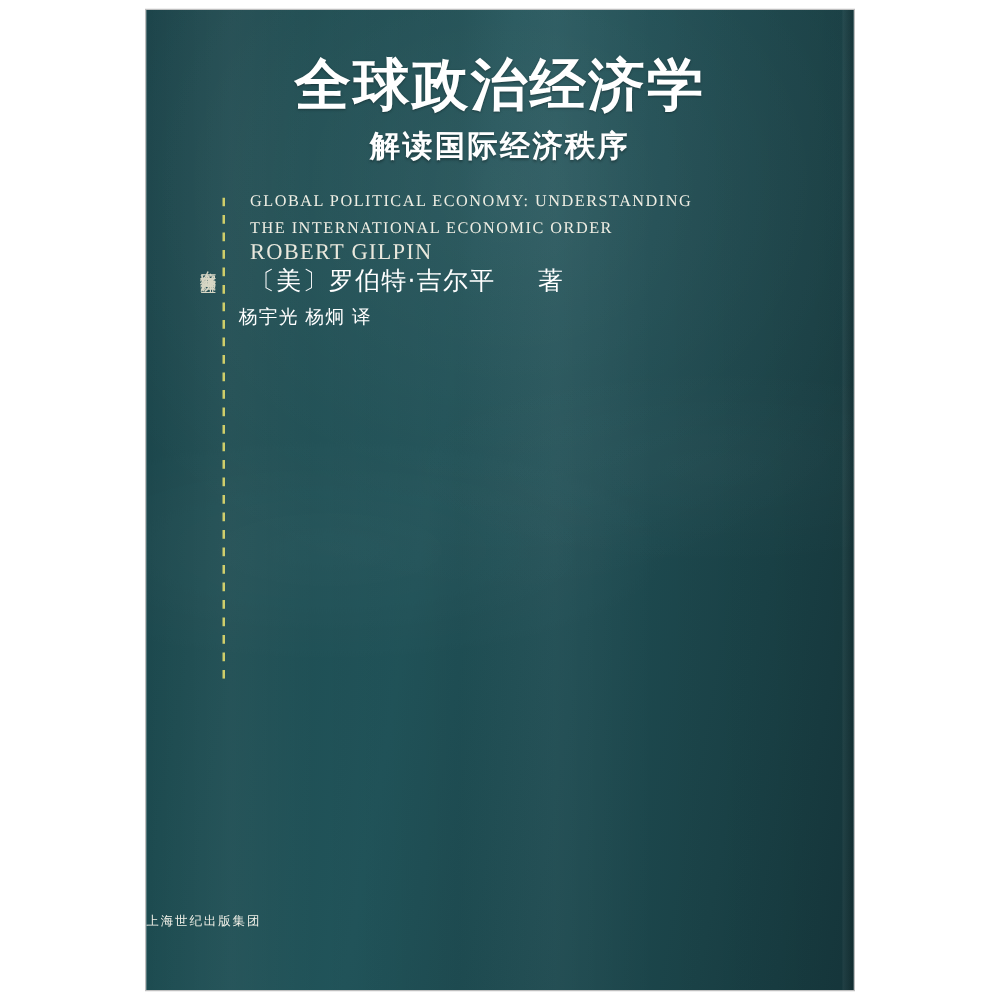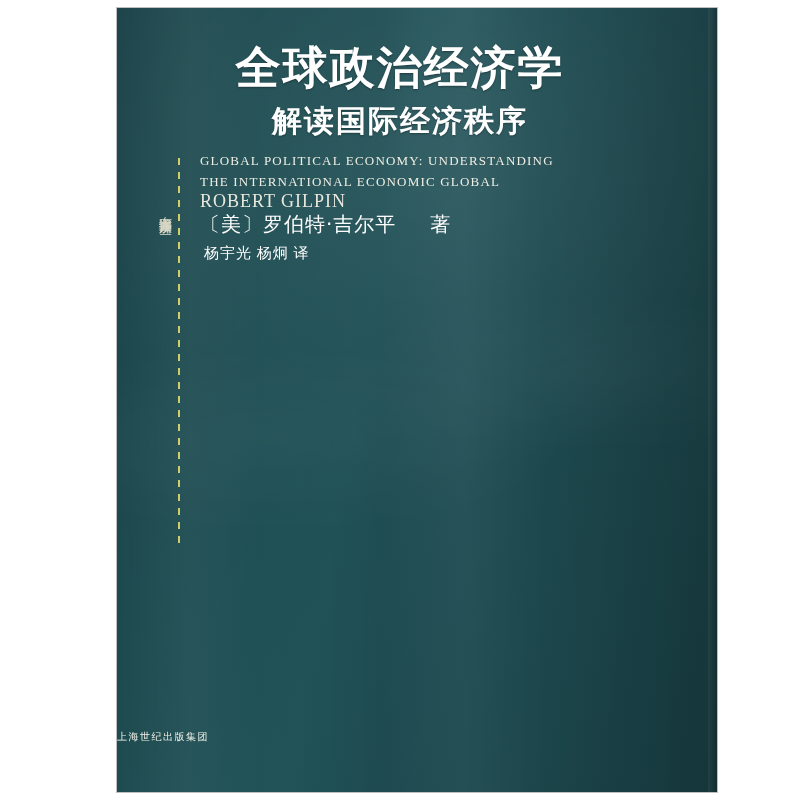--- a/index.html
+++ b/index.html
@@ -26,21 +26,20 @@
     position: absolute;
     left: 117px;
     top: 8px;
     width: 566px;
     height: 784px;
     background:
       radial-gradient(ellipse 110% 70% at 50% 18%, rgba(255,255,255,0.07) 0%, rgba(255,255,255,0) 60%),
       linear-gradient(100deg, #1b4349 0%, #1d4b50 18%, #21545a 42%, #1e4b51 62%, #1a4247 82%, #16383d 100%);
     box-shadow: 0 0 0 1px rgba(0,0,0,0.25);
     overflow: hidden;
-    padding-left: 34px;
   }
 
   
   .cover::before {
     content: "";
     position: absolute;
     left: 0; top: 0; right: 0; bottom: 0;
     background:
       linear-gradient(90deg,
         rgba(255,255,255,0.00) 0%,
@@ -118,21 +117,21 @@
 
   .sub-title {
     position: absolute;
     left: 0;
     top: 93px;
     width: 566px;
     text-align: center;
     color: #ffffff;
     font-family: "DejaVu Sans", sans-serif;
     font-weight: 700;
-    font-size: 30px;
+    font-size: 24px;
     letter-spacing: 2px;
     text-shadow: 0 1px 2px rgba(0,0,0,0.3);
   }
 
   .en-title {
     position: absolute;
     left: 83px;
     top: 142px;
     width: 420px;
     color: #efeee4;
@@ -163,25 +162,25 @@
     font-family: "DejaVu Sans", sans-serif;
     font-size: 20px;
     letter-spacing: 1px;
   }
   .author-cn .suffix {
     margin-left: 34px;
   }
 
   .translator-cn {
     position: absolute;
-    left: 87px;
+    left: 74px;
     top: 236px;
     width: 420px;
     color: #ffffff;
-    font-family: Liberation Serif, serif;
+    font-family: Liberation Sans, sans-serif;
     font-size: 15px;
     letter-spacing: 1px;
   }
 
   .publisher {
     position: absolute;
     left: 0;
     bottom: 48px;
     width: 566px;
     text-align: left;
@@ -211,21 +210,21 @@
 
     <div class="series-rule"></div>
     <div class="series-label">东方编译所译丛</div>
 
     <div class="title-block">
       <div class="main-title">全球政治经济学</div>
       <div class="sub-title">解读国际经济秩序</div>
 
       <div class="en-title">
         <span>GLOBAL POLITICAL ECONOMY: UNDERSTANDING</span>
-        <span class="l2">THE INTERNATIONAL ECONOMIC GLOBAL</span>
+        <span class="l2">THE INTERNATIONAL ECONOMIC ORDER</span>
       </div>
 
       <div class="en-author">ROBERT GILPIN</div>
 
       <div class="author-cn">
         <span>〔美〕罗伯特·吉尔平</span><span class="suffix">著</span>
       </div>
 
       <div class="translator-cn">杨宇光  杨炯 译</div>
     </div>

